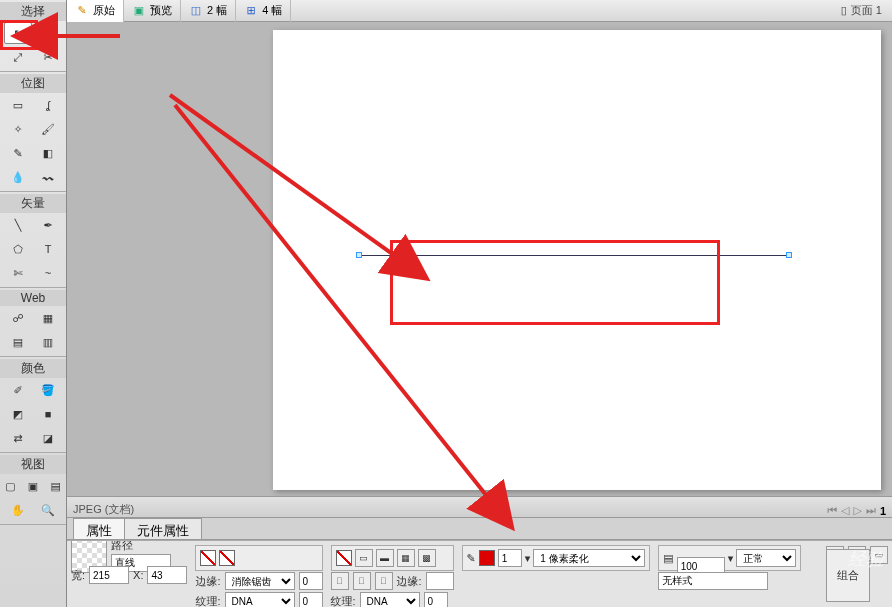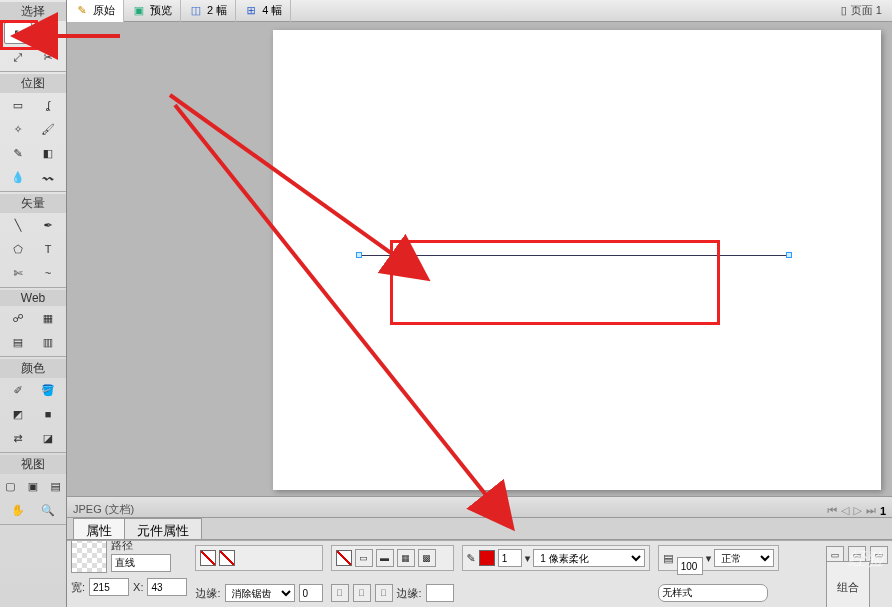--- a/index.html
+++ b/index.html
@@ -19,21 +19,21 @@
 .canvas-page{position:absolute;left:206px;top:8px;width:608px;height:460px;background:#fff;box-shadow:2px 2px 6px rgba(0,0,0,.3)}
 .drawn-line{position:absolute;left:86px;top:225px;width:430px;height:1px;background:#335}
 .sel-handle{position:absolute;width:6px;height:6px;border:1px solid #39f;background:#cef}
 .status-row{position:absolute;left:67px;right:0;bottom:89px;height:22px;background:linear-gradient(#e2e2e2,#cfcfcf);border-top:1px solid #999;border-bottom:1px solid #999;display:flex;align-items:flex-end;padding:0 6px;color:#555;font-size:10px;gap:6px}
 .status-row .nav{margin-left:auto;display:flex;align-items:center;gap:4px;color:#888}
 .prop-tabs{position:absolute;left:67px;right:0;bottom:67px;height:22px;background:#d2d2d2;border-bottom:1px solid #999;display:flex}
 .prop-tab{padding:3px 12px;border:1px solid #999;border-bottom:none;background:#e8e8e8;margin-right:-1px;cursor:pointer;font-size:13px}
 .prop-tab.active{background:#f5f5f5}
 .prop-panel{position:absolute;left:67px;right:0;bottom:0;height:67px;background:#e4e4e4;border-top:1px solid #aaa;display:flex;align-items:flex-start;padding:4px;gap:8px;overflow:hidden}
 .thumb{width:36px;height:36px;background:repeating-conic-gradient(#ddd 0 25%,#fff 0 50%) 0 0/10px 10px;border:1px solid #999}
-.pp-col{display:flex;flex-direction:column;gap:12px;font-size:11px;color:#333}
+.pp-col{display:flex;flex-direction:column;gap:0;font-size:11px;color:#333}
 .pp-row{display:flex;align-items:center;gap:4px;height:20px}
 .pp-lbl{font-size:11px;color:#333}
 .pp-input{width:40px;height:18px;border:1px solid #999;background:#fff;font-size:10px;padding:0 3px}
 .pp-select{height:18px;border:1px solid #999;background:#fff;font-size:10px;padding:0 2px}
 .sw{width:16px;height:16px;border:1px solid #666;display:inline-block}
 .sw.red{background:#d00}
 .sw.none{background:#fff;position:relative}
 .sw.none::after{content:"";position:absolute;left:0;top:0;right:0;bottom:0;background:linear-gradient(to top right,transparent 45%,#d00 45%,#d00 55%,transparent 55%)}
 .mini-btn{width:18px;height:18px;border:1px solid #999;background:#eee;display:flex;align-items:center;justify-content:center;cursor:pointer;font-size:9px}
 .grp-box{border:1px solid #aaa;padding:2px 4px;display:flex;align-items:center;gap:3px;height:26px;background:#ededed}
@@ -242,26 +242,26 @@
       <span class="sw red"></span>
       <input class="pp-input" style="width: 24px;" value="1">
       <span>▾</span>
       <select class="pp-select" style="width:112px"><option>1 像素柔化</option></select>
     </div>
   </div>
 
   <div class="pp-col">
     <div class="grp-box">
       <span>▤</span>
-      <input class="pp-input" style="width: 26px; margin-top: 16px;" value="100">
+      <input class="pp-input" style="width: 48px; margin-top: 16px;" value="100">
       <span>▾</span>
       <select class="pp-select" style="width:60px"><option>正常</option></select>
     </div>
     <div class="pp-row">
-      <input class="pp-input" style="width: 110px; border-radius: 7px;" value="无样式">
+      <input class="pp-input" style="width: 110px;" value="无样式">
     </div>
   </div>
 
   <div class="pp-col" style="margin-left:auto">
     <div class="pp-row">
       <span class="mini-btn">▭</span>
       <span class="mini-btn">▭</span>
       <span class="mini-btn">▭</span>
     </div>
     <div class="pp-row">

